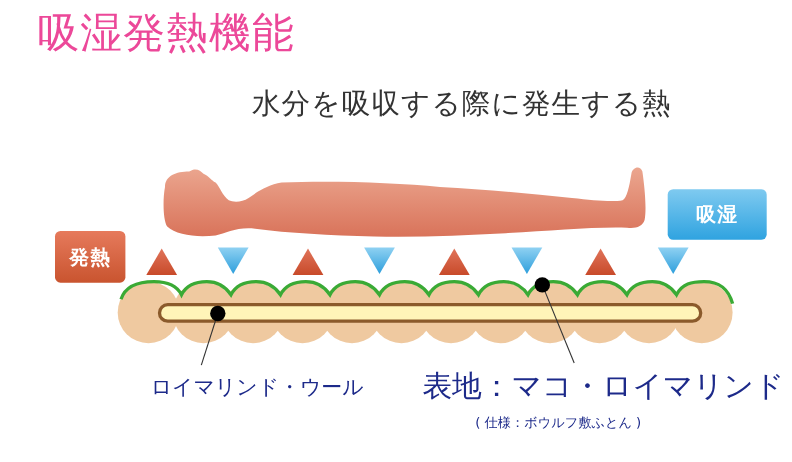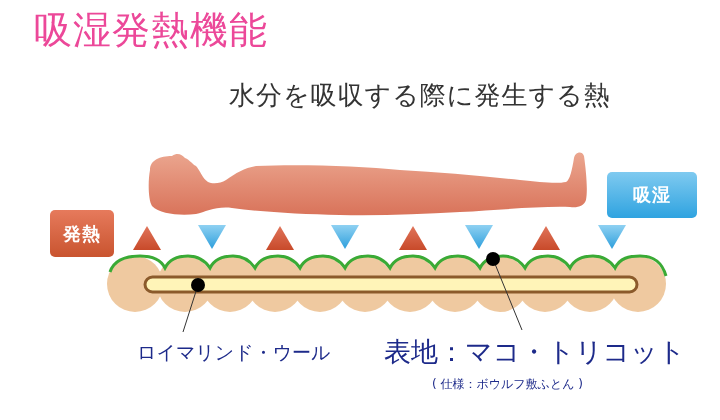--- a/index.html
+++ b/index.html
@@ -122,14 +122,14 @@
     <circle cx="198" cy="285" r="7" fill="#000"></circle>
     <line x1="493" y1="259" x2="522" y2="330" stroke="#333" stroke-width="1"></line>
     <circle cx="493" cy="259" r="7" fill="#000"></circle>
   </g>
 </svg>
 
 <div class="badge badge-heat">発熱</div>
 <div class="badge badge-moist">吸湿</div>
 
 <div class="label label-wool">ロイマリンド・ウール</div>
-<div class="label label-surface">表地：マコ・トリコット</div>
+<div class="label label-surface">表地：マコ・ロイマリンド</div>
 <div class="label label-spec">( 仕様：ボウルフ敷ふとん )</div>
 
 </body></html>

